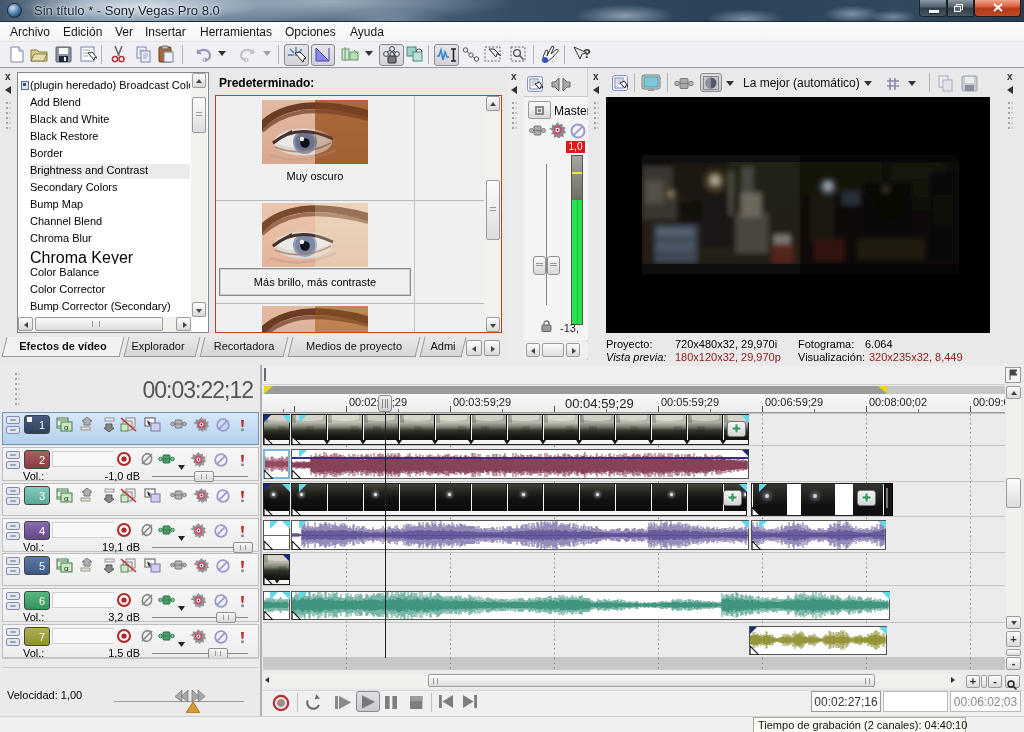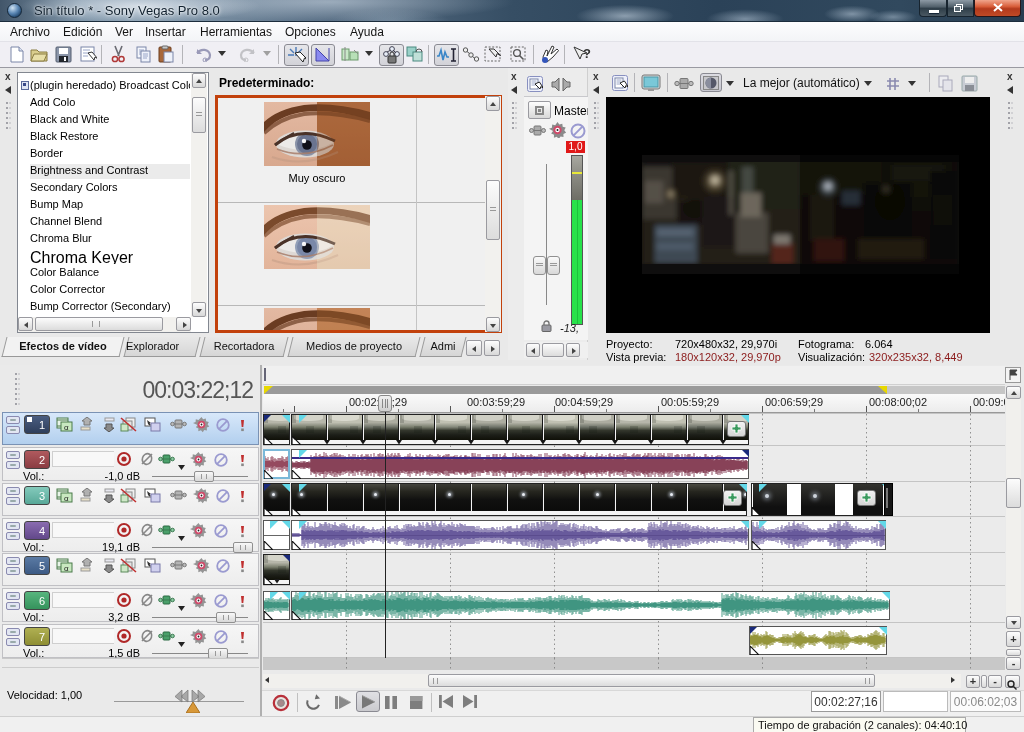--- a/index.html
+++ b/index.html
@@ -187,21 +187,21 @@
 <div class="grip" style="left:3px;top:99px;">
     <i></i>
     <i></i>
     <i></i>
     <i></i>
     <i></i>
     <i></i>
   </div>
 <div class="abs" style="left:17px;top:72px;width:192px;height:261px;background:#fff;border:1px solid #828790;">
 <div class="abs" style="left:12px;top:6px;width:160px;height:15px;font-size:11px;color:#000;white-space:nowrap;overflow:hidden;">(plugin heredado) Broadcast Colo</div>
-<div class="abs" style="left:12px;top:23px;width:160px;height:15px;font-size:11px;color:#000;white-space:nowrap;overflow:hidden;">Add Colo</div>
+<div class="abs" style="left:12px;top:23px;width:160px;height:15px;font-size:11px;color:#000;white-space:nowrap;overflow:hidden;">Add Blend</div>
 <div class="abs" style="left:12px;top:40px;width:160px;height:15px;font-size:11px;color:#000;white-space:nowrap;overflow:hidden;">Black and White</div>
 <div class="abs" style="left:12px;top:57px;width:160px;height:15px;font-size:11px;color:#000;white-space:nowrap;overflow:hidden;">Black Restore</div>
 <div class="abs" style="left:12px;top:74px;width:160px;height:15px;font-size:11px;color:#000;white-space:nowrap;overflow:hidden;">Border</div>
 <div class="abs" style="left:12px;top:91px;width:160px;height:15px;font-size:11px;color:#000;white-space:nowrap;overflow:hidden;background:#ebebeb;">Brightness and Contrast</div>
 <div class="abs" style="left:12px;top:108px;width:160px;height:15px;font-size:11px;color:#000;white-space:nowrap;overflow:hidden;">Secondary Colors</div>
 <div class="abs" style="left:12px;top:125px;width:160px;height:15px;font-size:11px;color:#000;white-space:nowrap;overflow:hidden;">Bump Map</div>
 <div class="abs" style="left:12px;top:142px;width:160px;height:15px;font-size:11px;color:#000;white-space:nowrap;overflow:hidden;">Channel Blend</div>
 <div class="abs" style="left:12px;top:159px;width:160px;height:15px;font-size:11px;color:#000;white-space:nowrap;overflow:hidden;">Chroma Blur</div>
 <div class="abs" style="left:12px;top:176px;width:160px;height:15px;font-size:16px;color:#000;white-space:nowrap;overflow:hidden;">Chroma Keyer</div>
 <div class="abs" style="left:12px;top:193px;width:160px;height:15px;font-size:11px;color:#000;white-space:nowrap;overflow:hidden;">Color Balance</div>
@@ -227,21 +227,21 @@
       <div class="arr-l" style="left:5px;top:4px;"></div>
     </div>
 <div class="sthumb" style="left:17px;top:0;width:128px;height:14px;">
       <div style="margin:3px 0 0 56px;width:8px;height:6px;border-left:1px solid #999;border-right:1px solid #999;"></div>
     </div>
 <div class="sbtn" style="left:158px;top:0;width:15px;height:14px;">
       <div class="arr-r" style="left:6px;top:4px;"></div>
     </div>
 </div>
 <div class="abs" style="left:219px;top:76px;font:bold 12px 'Liberation Sans';color:#000;">Predeterminado:</div>
-<div class="abs" style="left:215px;top:95px;width:287px;height:238px;background:#f0f0f0;border:3px solid #c2410c;overflow:hidden;">
+<div class="abs" style="left:215px;top:95px;width:287px;height:238px;background:#f0f0f0;border:1px solid #c2410c;overflow:hidden;">
 <div class="abs" style="left:46px;top:4px;"><svg width="106" height="64" viewBox="0 0 106 64">
 <defs>
 <linearGradient id="skL1" x1="0" y1="0" x2="0" y2="1">
 <stop offset="0" stop-color="#e3b9a2"></stop>
             <stop offset="1" stop-color="#d8a88e"></stop>
           </linearGradient>
 <linearGradient id="skR1" x1="0" y1="0" x2="0" y2="1">
 <stop offset="0" stop-color="#c07a4e"></stop>
             <stop offset="1" stop-color="#b06a40"></stop>
           </linearGradient>
@@ -284,20 +284,23 @@
 <circle cx="43" cy="42" r="12" fill="#93a0b8"></circle>
 <circle cx="43" cy="42" r="10" fill="#7a88a8"></circle>
 <circle cx="43" cy="43" r="4.8" fill="#101018"></circle>
 <circle cx="40" cy="39" r="2.2" fill="#fff" opacity=".95"></circle>
 <path d="M11 43 Q36 22 71 39" fill="none" stroke="#4a3228" stroke-width="3"></path>
 <path d="M11 43 Q20 36 30 31" fill="none" stroke="#4a3228" stroke-width="2"></path>
 <path d="M13 47 Q40 58 69 43" fill="none" stroke="#a87e6a" stroke-width="1.6" opacity=".85"></path>
 <path d="M8 55 Q40 66 74 50" fill="none" stroke="#c09a84" stroke-width="2" opacity=".5"></path>
 <rect x="53" width="53" height="64" fill="#f8e8d0" opacity="0.25"></rect>
 </svg></div>
+<div class="abs" style="left:3px;top:172px;width:192px;height:28px;border:1px solid #8a8a8a;box-shadow:inset 0 0 0 1px #d0d0d0;">
+      <div style="margin-top:7px;text-align:center;font-size:11px;color:#000;">Más brillo, más contraste</div>
+    </div>
 <div class="abs" style="left:0;top:207px;width:268px;height:1px;background:#b8b8b8;"></div>
 <div class="abs" style="left:46px;top:210px;"><svg width="106" height="64" viewBox="0 0 106 64">
 <defs>
 <linearGradient id="skL3" x1="0" y1="0" x2="0" y2="1">
 <stop offset="0" stop-color="#e3b9a2"></stop>
             <stop offset="1" stop-color="#d8a88e"></stop>
           </linearGradient>
 <linearGradient id="skR3" x1="0" y1="0" x2="0" y2="1">
 <stop offset="0" stop-color="#d0906a"></stop>
             <stop offset="1" stop-color="#c08050"></stop>
@@ -329,21 +332,21 @@
       <div style="margin:26px 3px 0;border-top:1px solid #999;border-bottom:1px solid #999;height:4px;"></div>
     </div>
 <div class="sbtn" style="left:1px;top:221px;width:14px;height:15px;">
       <div class="arr-d" style="left:3px;top:6px;"></div>
     </div>
 </div>
 <div class="abs" style="left:0;top:337px;width:506px;height:21px;">
 <div class="abs" style="left:4px;top:0;width:118px;height:20px;background:#f2f2f2;border:1px solid #999;border-top:none;z-index:5;transform:skewX(-14deg);"></div>
 <div class="abs" style="left:4px;top:3px;width:118px;text-align:center;font:bold 11px 'Liberation Sans';color:#111;z-index:6;white-space:nowrap;overflow:hidden;">Efectos de vídeo</div>
 <div class="abs" style="left:126px;top:0;width:72px;height:20px;background:linear-gradient(180deg,#e8e8e8,#d6d6d6);border:1px solid #999;border-top:none;z-index:1;transform:skewX(-14deg);"></div>
-<div class="abs" style="left:126px;top:3px;width:64px;text-align:left;font:normal 11px 'Liberation Sans';color:#111;z-index:6;white-space:nowrap;overflow:hidden;">Explorador</div>
+<div class="abs" style="left:126px;top:3px;width:64px;text-align:center;font:normal 11px 'Liberation Sans';color:#111;z-index:6;white-space:nowrap;overflow:hidden;">Explorador</div>
 <div class="abs" style="left:202px;top:0;width:84px;height:20px;background:linear-gradient(180deg,#e8e8e8,#d6d6d6);border:1px solid #999;border-top:none;z-index:1;transform:skewX(-14deg);"></div>
 <div class="abs" style="left:202px;top:3px;width:84px;text-align:center;font:normal 11px 'Liberation Sans';color:#111;z-index:6;white-space:nowrap;overflow:hidden;">Recortadora</div>
 <div class="abs" style="left:290px;top:0;width:128px;height:20px;background:linear-gradient(180deg,#e8e8e8,#d6d6d6);border:1px solid #999;border-top:none;z-index:1;transform:skewX(-14deg);"></div>
 <div class="abs" style="left:290px;top:3px;width:128px;text-align:center;font:normal 11px 'Liberation Sans';color:#111;z-index:6;white-space:nowrap;overflow:hidden;">Medios de proyecto</div>
 <div class="abs" style="left:422px;top:0;width:42px;height:20px;background:linear-gradient(180deg,#e8e8e8,#d6d6d6);border:1px solid #999;border-top:none;z-index:1;transform:skewX(-14deg);"></div>
 <div class="abs" style="left:422px;top:3px;width:42px;text-align:center;font:normal 11px 'Liberation Sans';color:#111;z-index:6;white-space:nowrap;overflow:hidden;">Admi</div>
 <div class="sbtn" style="left:466px;top:3px;width:16px;height:16px;">
       <div class="arr-l" style="left:5px;top:5px;"></div>
     </div>
 <div class="sbtn" style="left:484px;top:3px;width:16px;height:16px;">
@@ -407,21 +410,21 @@
 <div class="abs" style="left:533px;top:256px;width:13px;height:19px;background:linear-gradient(180deg,#fafafa,#d8d8d8);border:1px solid #909090;border-radius:3px;">
     <div style="margin:6px 2px 0;border-top:1px solid #999;height:3px;border-bottom:1px solid #999;"></div>
   </div>
 <div class="abs" style="left:547px;top:256px;width:13px;height:19px;background:linear-gradient(180deg,#fafafa,#d8d8d8);border:1px solid #909090;border-radius:3px;">
     <div style="margin:6px 2px 0;border-top:1px solid #999;height:3px;border-bottom:1px solid #999;"></div>
   </div>
 <svg class="ico" style="left:541px;top:320px" width="11" height="12" viewBox="0 0 11 12">
     <rect x="1" y="5" width="9" height="6.5" rx="1" fill="#9a9aa2" stroke="#666"></rect>
     <path d="M3 5V3.5a2.5 2.5 0 015 0V5" fill="none" stroke="#777" stroke-width="1.4"></path>
   </svg>
-<div class="abs" style="left:560px;top:322px;font-size:11px;color:#222;font-style:italic;">-13,</div>
+<div class="abs" style="left:560px;top:322px;font-size:11px;color:#222;">-13,</div>
 <div class="sb" style="left:524px;top:342px;width:64px;height:16px;background:#f0f0f0;">
 <div class="sbtn" style="left:2px;top:1px;width:14px;height:14px;">
       <div class="arr-l" style="left:4px;top:4px;"></div>
     </div>
 <div class="sthumb" style="left:18px;top:1px;width:22px;height:14px;"></div>
 <div class="sbtn" style="left:42px;top:1px;width:14px;height:14px;">
       <div class="arr-r" style="left:5px;top:4px;"></div>
     </div>
 </div>
 <div class="gx" style="left:593px;top:73px;">x</div>
@@ -552,21 +555,21 @@
 <rect width="317" height="119" fill="#000" opacity=".28"></rect>
 <rect width="317" height="7" fill="#060606"></rect>
 <rect y="109" width="317" height="10" fill="#060606"></rect>
 <rect width="158" height="119" fill="#c8b8a8" opacity=".05"></rect>
 </svg>
 </div>
 <div class="abs" style="left:606px;top:338px;font-size:11px;color:#000;">Proyecto:</div>
 <div class="abs" style="left:675px;top:338px;font-size:11px;color:#000;">720x480x32, 29,970i</div>
 <div class="abs" style="left:798px;top:338px;font-size:11px;color:#000;">Fotograma:</div>
 <div class="abs" style="left:865px;top:338px;font-size:11px;color:#000;">6.064</div>
-<div class="abs" style="left:606px;top:351px;font-size:11px;color:#000;">Vista previa:</div>
+<div class="abs" style="left:606px;top:351px;font-size:11px;color:#000;font-style:italic;">Vista previa:</div>
 <div class="abs" style="left:675px;top:351px;font-size:11px;color:#8b1a1a;">180x120x32, 29,970p</div>
 <div class="abs" style="left:798px;top:351px;font-size:11px;color:#000;">Visualización:</div>
 <div class="abs" style="left:869px;top:351px;font-size:11px;color:#8b1a1a;">320x235x32, 8,449</div>
 <div class="abs" style="left:0;top:365px;width:1024px;height:351px;background:#eaeaea;"></div>
 <div class="abs" style="left:260px;top:365px;width:2px;height:351px;background:#b0b0b0;"></div>
 <div class="grip" style="left:12px;top:370px;">
     <i></i>
     <i></i>
     <i></i>
     <i></i>
@@ -936,24 +939,24 @@
       <path d="M4 2v10M4 2h7l-2 2.5L11 7H4" fill="#444" stroke="#444"></path>
     </svg></div>
 <div class="abs" style="left:264px;top:386px;width:741px;height:8px;background:#c6c6c6;"></div>
 <div class="abs" style="left:264px;top:386px;width:623px;height:8px;background:#9a9a9a;"></div>
 <div class="abs" style="left:264px;top:386px;width:0;height:0;border-top:8px solid #e8d800;border-right:9px solid transparent;"></div>
 <div class="abs" style="left:878px;top:386px;width:0;height:0;border-top:8px solid #e8d800;border-left:9px solid transparent;"></div>
 <div class="abs" style="left:263px;top:394px;width:742px;height:19px;background:linear-gradient(180deg,#fafafa,#ececec);border-bottom:1px solid #999;overflow:hidden;">
 <div class="abs" style="left:86px;top:2px;font-size:11px;color:#222;white-space:nowrap;">00:02:59;29</div>
 <div class="abs" style="left:83px;top:12px;width:1px;height:7px;background:#555;"></div>
 <div class="abs" style="left:135px;top:15px;width:1px;height:4px;background:#777;"></div>
-<div class="abs" style="left:204px;top:2px;font-size:11px;color:#222;white-space:nowrap;">00:03:59;29</div>
+<div class="abs" style="left:190px;top:2px;font-size:11px;color:#222;white-space:nowrap;">00:03:59;29</div>
 <div class="abs" style="left:187px;top:12px;width:1px;height:7px;background:#555;"></div>
 <div class="abs" style="left:239px;top:15px;width:1px;height:4px;background:#777;"></div>
-<div class="abs" style="left:292px;top:2px;font-size:11px;color:#222;white-space:nowrap;">00:04:59;29</div>
+<div class="abs" style="left:302px;top:2px;font-size:13px;color:#222;white-space:nowrap;">00:04:59;29</div>
 <div class="abs" style="left:291px;top:12px;width:1px;height:7px;background:#555;"></div>
 <div class="abs" style="left:343px;top:15px;width:1px;height:4px;background:#777;"></div>
 <div class="abs" style="left:398px;top:2px;font-size:11px;color:#222;white-space:nowrap;">00:05:59;29</div>
 <div class="abs" style="left:395px;top:12px;width:1px;height:7px;background:#555;"></div>
 <div class="abs" style="left:447px;top:15px;width:1px;height:4px;background:#777;"></div>
 <div class="abs" style="left:502px;top:2px;font-size:11px;color:#222;white-space:nowrap;">00:06:59;29</div>
 <div class="abs" style="left:499px;top:12px;width:1px;height:7px;background:#555;"></div>
 <div class="abs" style="left:551px;top:15px;width:1px;height:4px;background:#777;"></div>
 <div class="abs" style="left:606px;top:2px;font-size:11px;color:#222;white-space:nowrap;">00:08:00;02</div>
 <div class="abs" style="left:603px;top:12px;width:1px;height:7px;background:#555;"></div>

